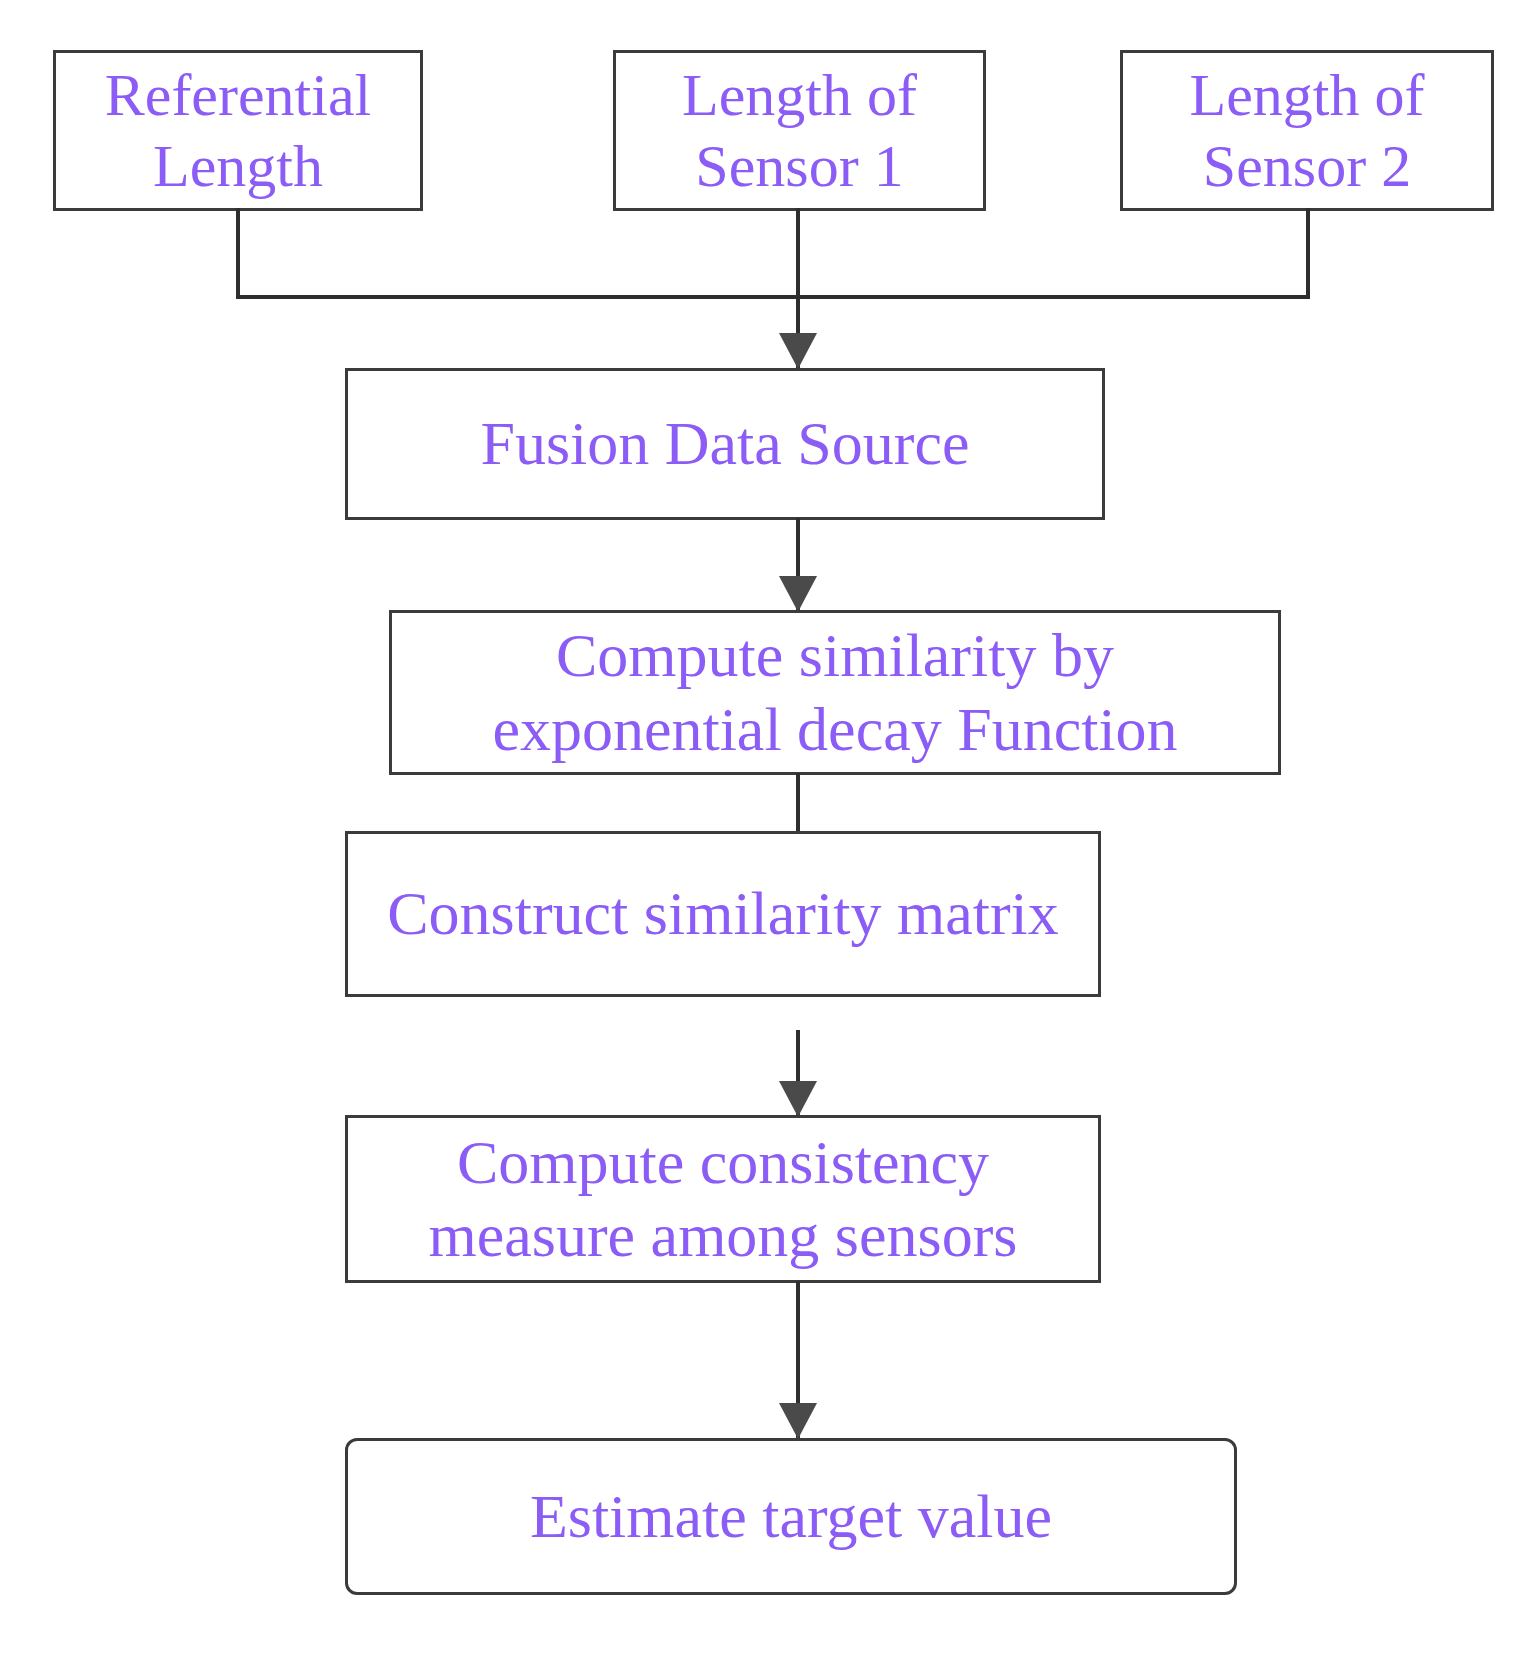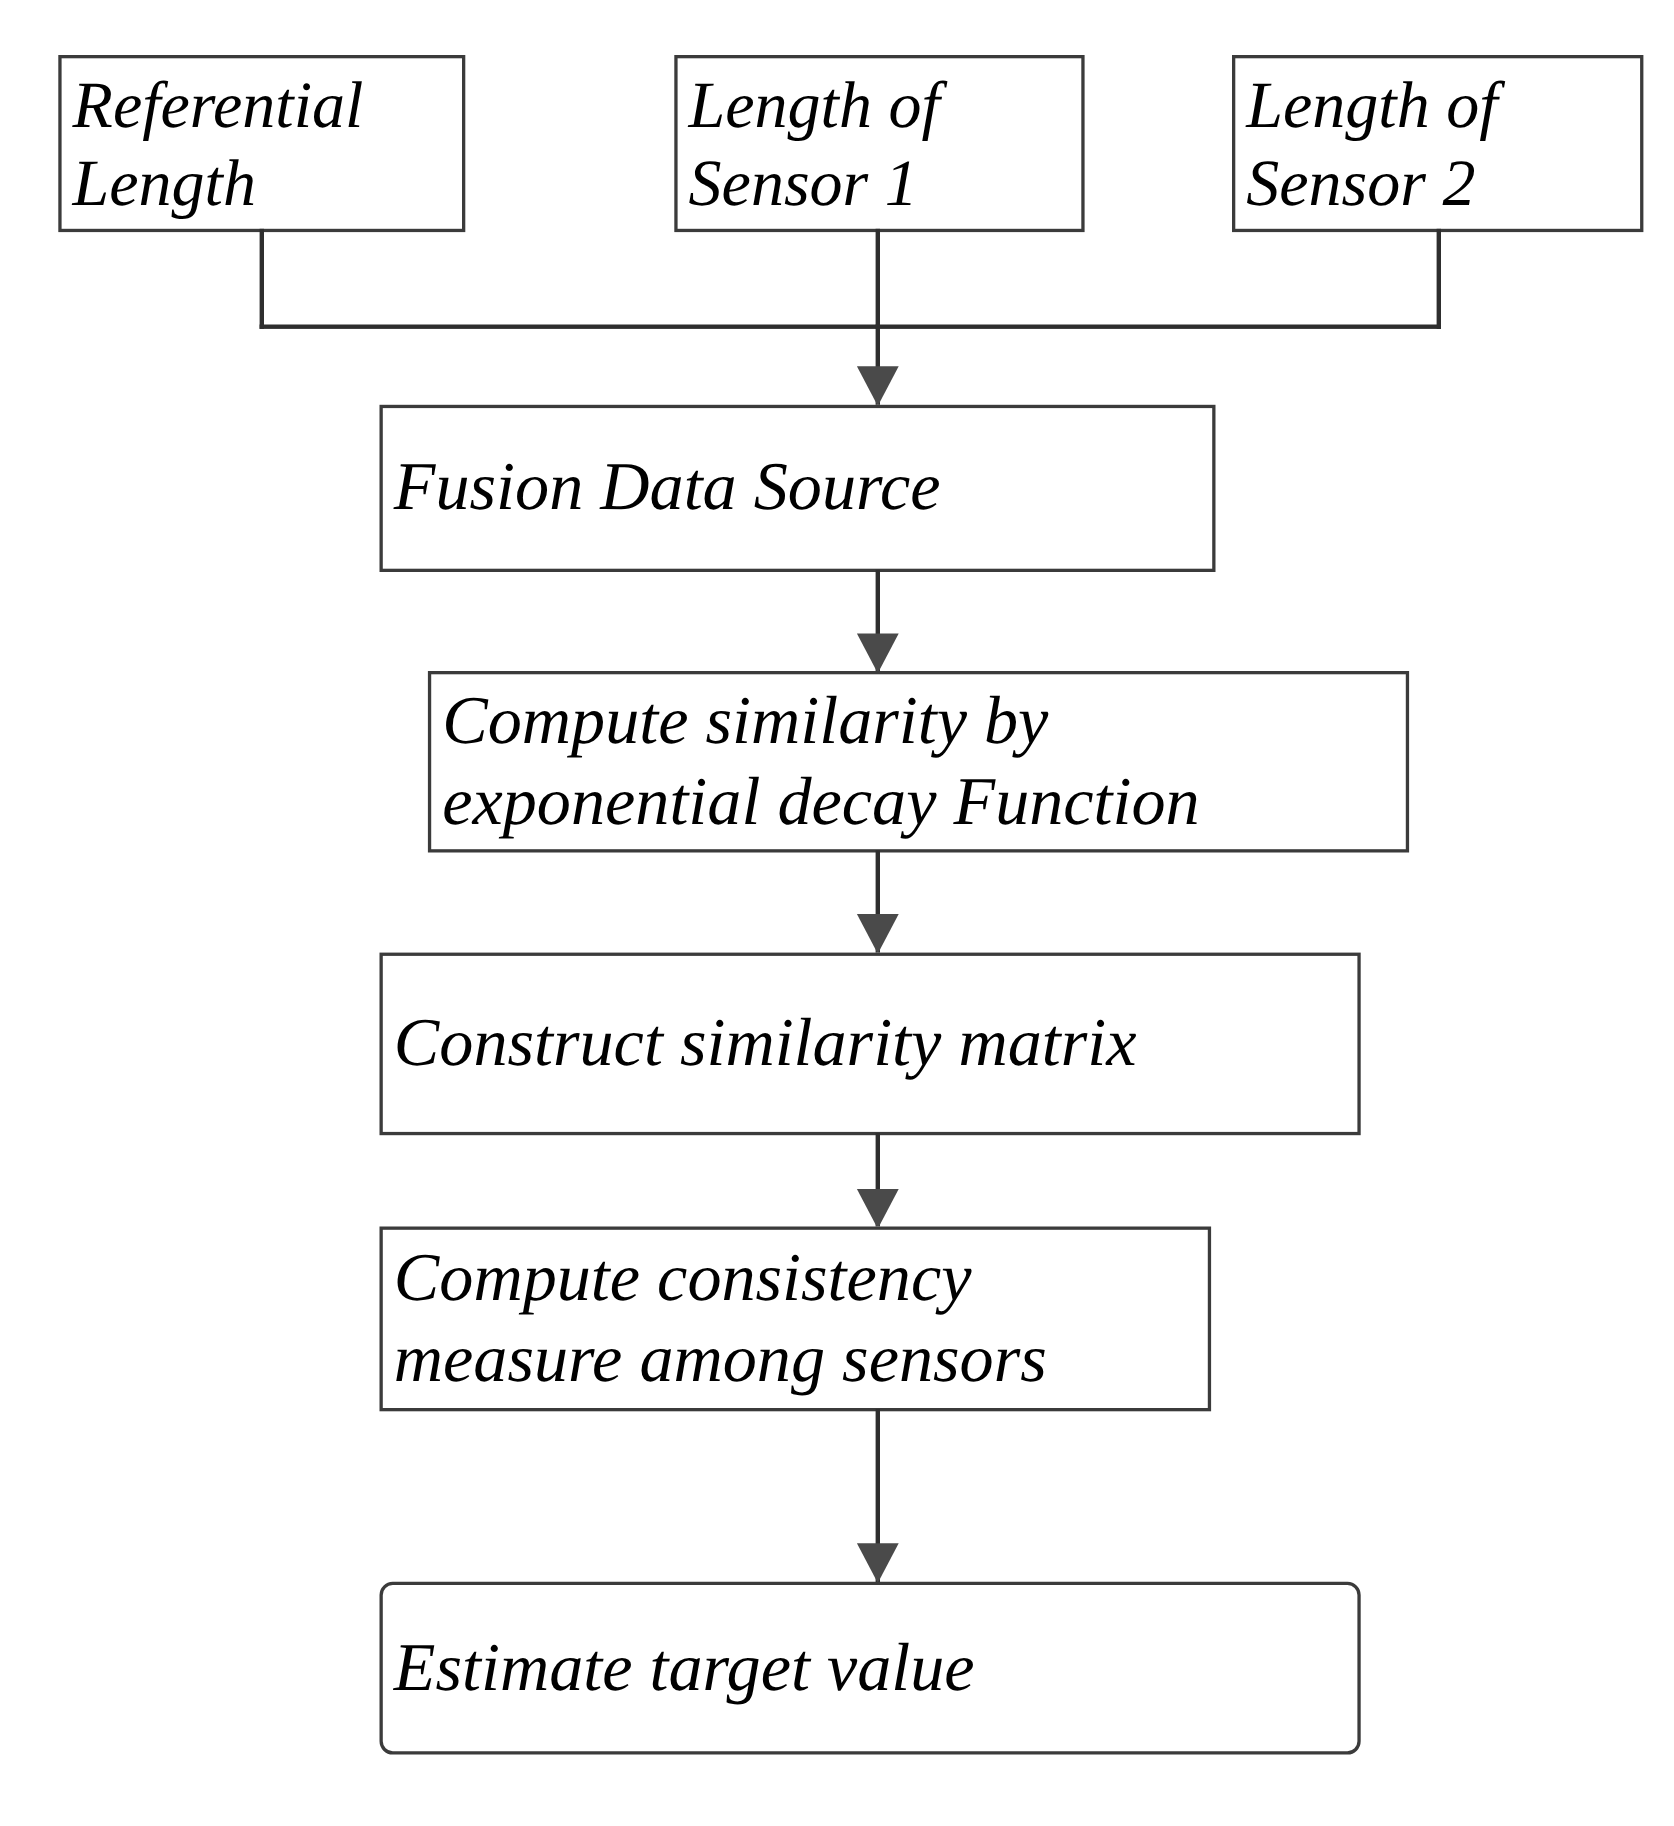--- a/index.html
+++ b/index.html
@@ -17,25 +17,24 @@
     font-family: "Liberation Serif", "DejaVu Serif", serif;
   }
   .node {
     position: absolute;
     box-sizing: border-box;
     background: #ffffff;
     border: 3px solid #3b3b3b;
     display: flex;
     align-items: center;
     justify-content: center;
-    text-align: left;
-    color: #000000;
+    text-align: center;
+    color: #8b5cf6;
     line-height: 1.18;
     padding: 2px 10px;
-    font-style: italic;
   }
   .node-label {
     display: block;
     width: 100%;
     white-space: pre-line;
   }
   .source-node {
     font-size: 60px;
   }
   .process-node {
@@ -96,21 +95,21 @@
   <div class="arrowhead" style="left:779px; top:576px;"></div>
 
   <div class="node process-node" style="left:345px; top:610px; width:892px; height:165px;margin-left:44px;">
     <span class="node-label">Compute similarity by
 exponential decay Function</span>
   </div>
 
   <div class="vline" style="left:796px; top:773px; height:95px;"></div>
   <div class="arrowhead" style="left:779px; top:831px;"></div>
 
-  <div class="node process-node" style="left:345px; top:866px; width:892px; height:166px;">
+  <div class="node process-node" style="left:345px; top:831px; width:756px; height:166px;">
     <span class="node-label">Construct similarity matrix</span>
   </div>
 
   <div class="vline" style="left:796px; top:1030px; height:89px;"></div>
   <div class="arrowhead" style="left:779px; top:1081px;"></div>
 
   <div class="node process-node" style="left:345px; top:1115px; width:756px; height:168px;">
     <span class="node-label">Compute consistency
 measure among sensors</span>
   </div>

